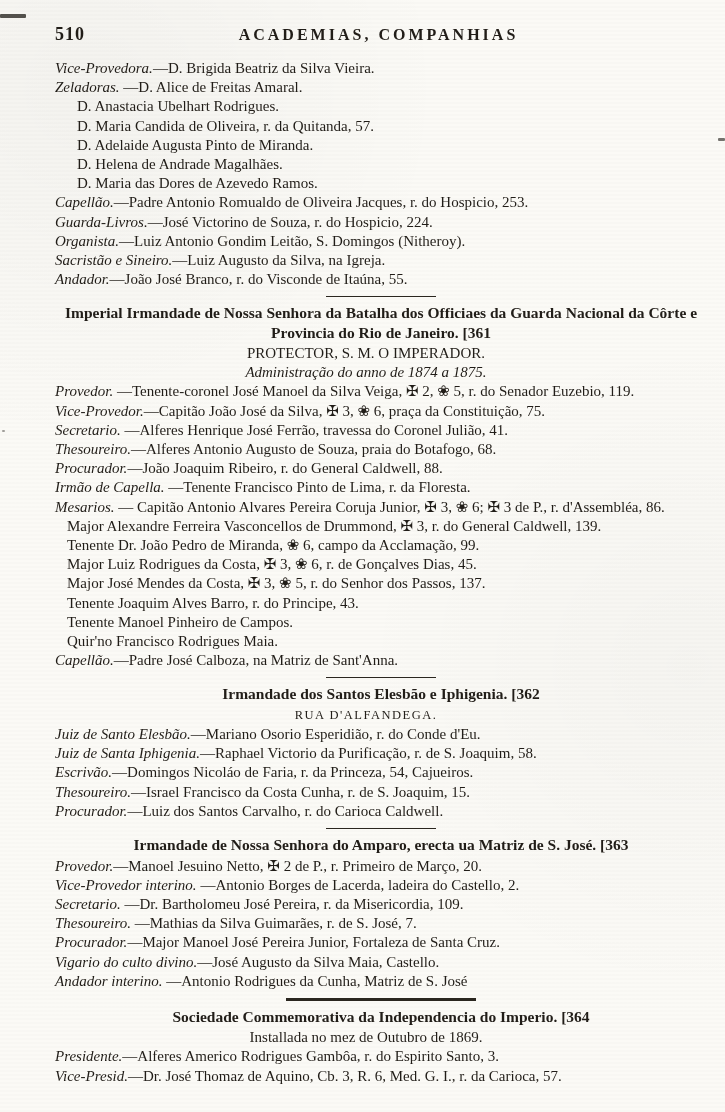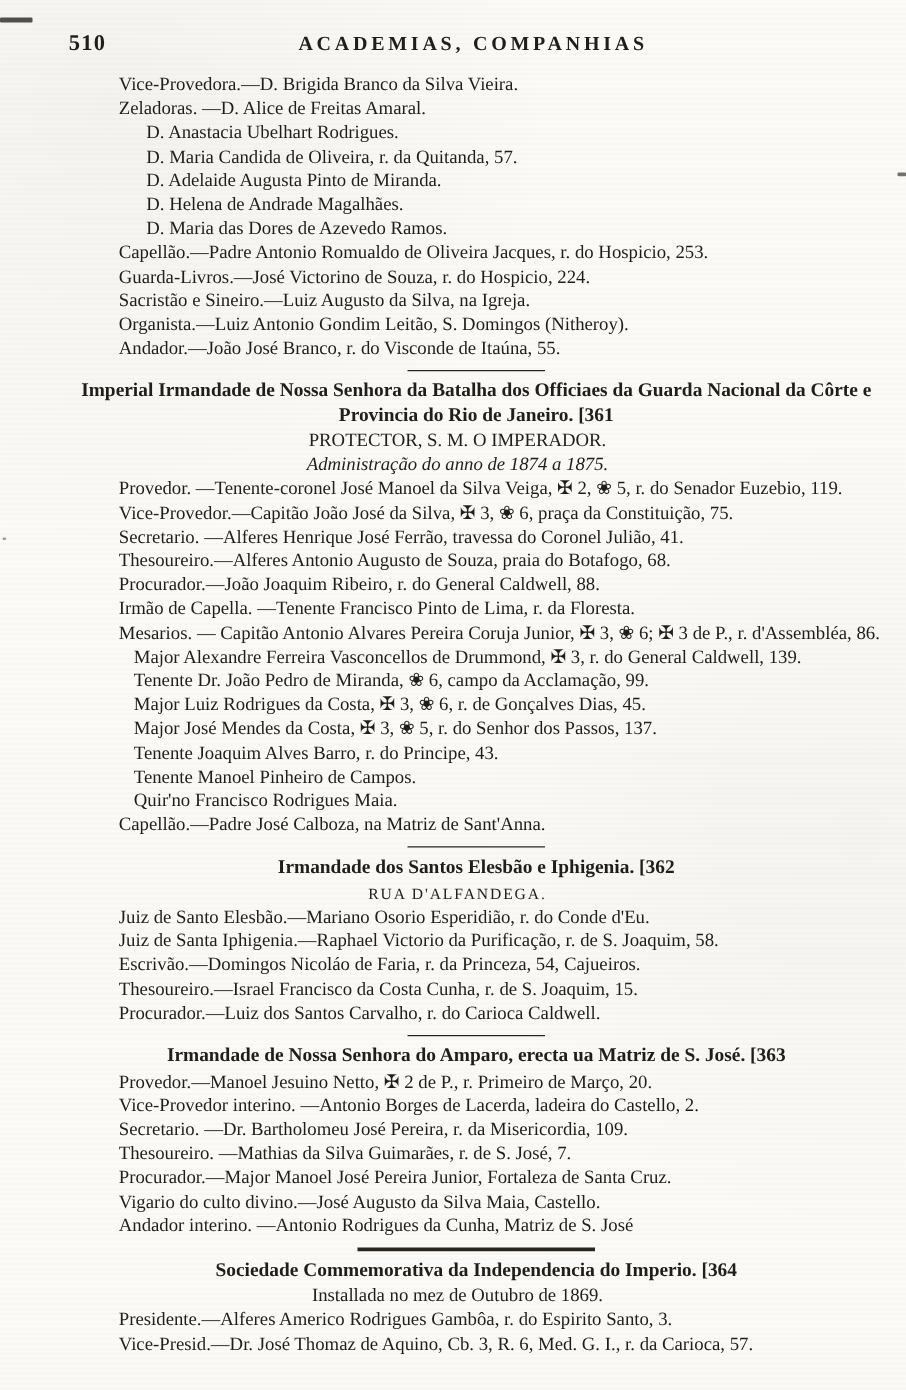--- a/index.html
+++ b/index.html
@@ -17,21 +17,21 @@
   
   .hdr{display:flex;align-items:baseline;margin-bottom:14px;gap:25px;}
   .pagenum{font-weight:bold;font-size:18px;letter-spacing:1px;}
   .runtitle{flex:1;text-align:center;font-weight:bold;font-size:16px;letter-spacing:3px;
             transform:translateX(-30px);}
   
   .entries p{margin:0;font-size:15px;line-height:19.2px;}
   .entries p[data-indent="0"]{padding-left:30px;text-indent:-30px;}
   .entries p[data-indent="1"]{padding-left:30px;text-indent:-18px;}
   .entries p[data-indent="2"]{padding-left:30px;text-indent:-8px;}
-  .lead{margin-left:40px;}
+  .lead{font-style:italic;}
   
   .divider{display:none;border:0;border-top:1.6px solid #2a261f;margin:7px auto 6px auto;}
   .divider[data-divider="thin"]{display:block;width:110px;}
   .divider[data-divider="thick"]{display:block;width:190px;border-top-width:3px;}
   .sec-heading{text-align:center;font-weight:bold;font-size:15.5px;line-height:19.5px;
                margin:2px 28px 2px 0;max-width:640px;margin-left:auto;margin-right:auto;}
   .subheading{text-align:center;font-size:15px;line-height:19px;margin:0 30px 0 0;}
   .subheading[data-style="italic"]{font-style:italic;}
   .subheading[data-style="smallcaps"]{font-size:12.5px;letter-spacing:1.5px;}
   
@@ -56,41 +56,41 @@
 
   <div>
 
       <section class="section">
 
         <div>
           
         </div>
         <div class="entries">
 
-            <p data-indent="0"><span class="lead">Vice-Provedora.</span><span>—D. Brigida Branco da Silva Vieira.</span></p>
+            <p data-indent="0"><span class="lead">Vice-Provedora.</span><span>—D. Brigida Beatriz da Silva Vieira.</span></p>
 
             <p data-indent="0"><span class="lead">Zeladoras.</span><span> —D. Alice de Freitas Amaral.</span></p>
 
             <p data-indent="2"><span class="lead"></span><span>D. Anastacia Ubelhart Rodrigues.</span></p>
 
             <p data-indent="2"><span class="lead"></span><span>D. Maria Candida de Oliveira, r. da Quitanda, 57.</span></p>
 
             <p data-indent="2"><span class="lead"></span><span>D. Adelaide Augusta Pinto de Miranda.</span></p>
 
             <p data-indent="2"><span class="lead"></span><span>D. Helena de Andrade Magalhães.</span></p>
 
             <p data-indent="2"><span class="lead"></span><span>D. Maria das Dores de Azevedo Ramos.</span></p>
 
             <p data-indent="0"><span class="lead">Capellão.</span><span>—Padre Antonio Romualdo de Oliveira Jacques, r. do Hospicio, 253.</span></p>
 
             <p data-indent="0"><span class="lead">Guarda-Livros.</span><span>—José Victorino de Souza, r. do Hospicio, 224.</span></p>
 
+            <p data-indent="0"><span class="lead">Organista.</span><span>—Luiz Antonio Gondim Leitão, S. Domingos (Nitheroy).</span></p>
+
             <p data-indent="0"><span class="lead">Sacristão e Sineiro.</span><span>—Luiz Augusto da Silva, na Igreja.</span></p>
-
-            <p data-indent="0"><span class="lead">Organista.</span><span>—Luiz Antonio Gondim Leitão, S. Domingos (Nitheroy).</span></p>
 
             <p data-indent="0"><span class="lead">Andador.</span><span>—João José Branco, r. do Visconde de Itaúna, 55.</span></p>
           </div>
       </section>
 
       <section class="section">
         <hr class="divider" data-divider="thin">
         <div class="sec-heading">Imperial Irmandade de Nossa Senhora da Batalha dos Officiaes da Guarda Nacional da Côrte e Provincia do Rio de Janeiro. [361</div>
         <div>
 

